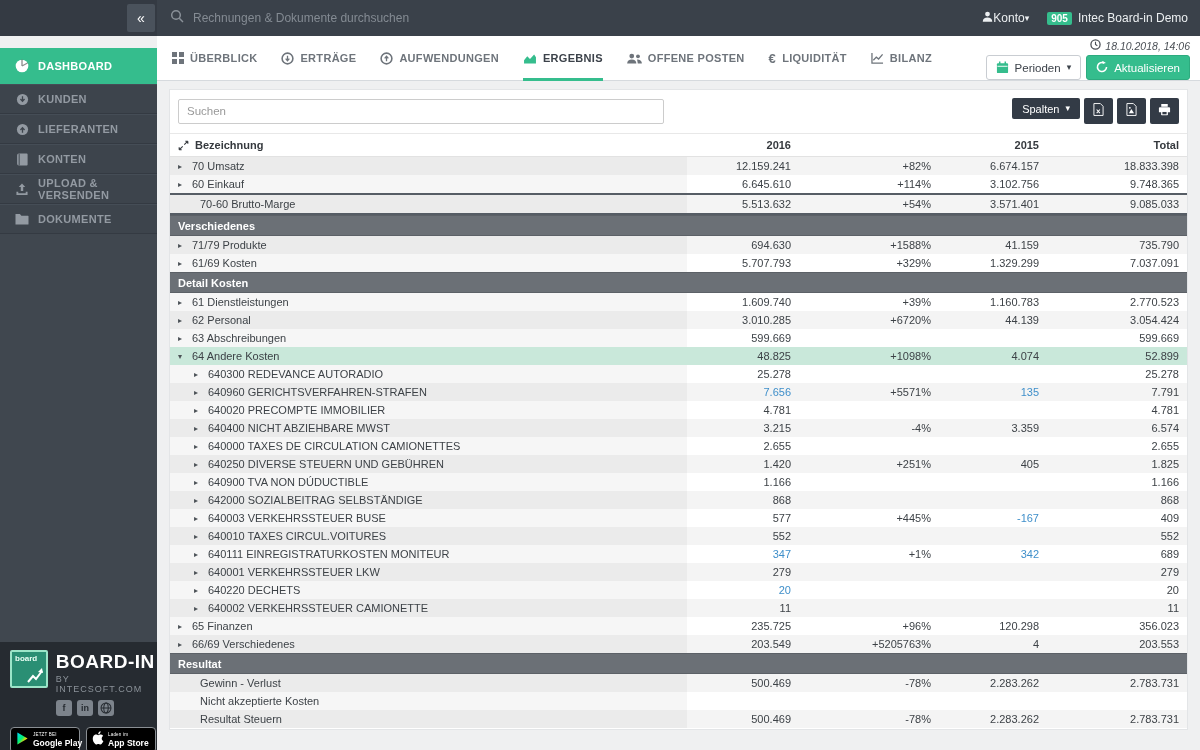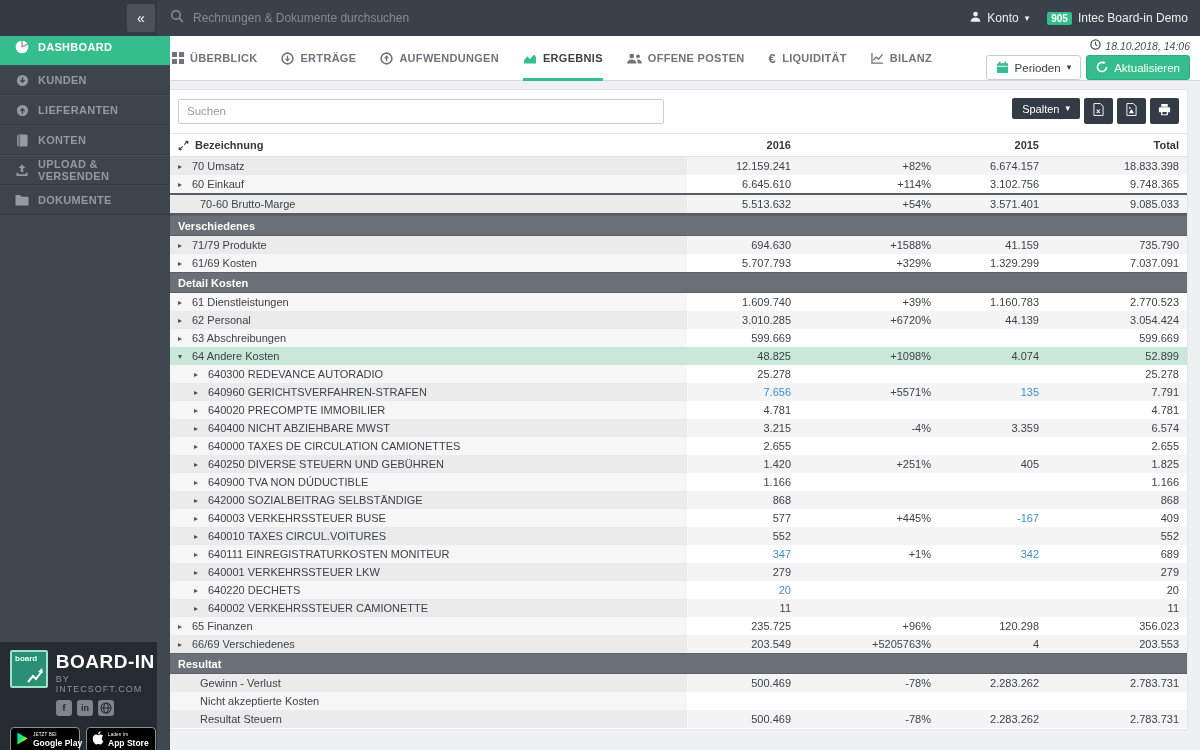--- a/index.html
+++ b/index.html
@@ -8,27 +8,27 @@
 
   
   .topbar { position:absolute; top:0; left:0; width:1200px; height:36px; background:#3a414a; z-index:6; }
   .topbar-left { position:absolute; left:0; top:0; width:157px; height:36px; background:#343a43; }
   .collapse-btn { position:absolute; left:127px; top:4px; width:28px; height:28px; background:#4a525c;
       color:#fff; font-size:14px; display:flex; align-items:center; justify-content:center; border-radius:2px; cursor:pointer; }
   .top-search { position:absolute; left:157px; top:0; height:36px; display:flex; align-items:center; padding-left:13px; gap:9px; color:#8a9199; }
   .top-search input { background:transparent; border:none; outline:none; color:#fde047; font-size:12px; width:420px; font-family:inherit; }
   .top-search input::placeholder { color:#848b93; }
   .topbar-right { position:absolute; right:12px; top:0; height:36px; display:flex; align-items:center; gap:18px; color:#eceff1; font-size:12px; }
-  .konto { display:flex; align-items:center; gap:6px; cursor:pointer; }
+  .konto { display:flex; align-items:center; cursor:pointer; }
   .caret { font-size:9px; line-height:1; }
   .account { display:flex; align-items:center; gap:6px; }
   .badge { background:#35bd8d; color:#fff; font-size:10px; font-weight:bold; padding:1px 4px; border-radius:2px; }
 
   
-  .sidebar { position:absolute; top:29px; left:0; width:170px; bottom:0; background:#40474f; z-index:5; }
+  .sidebar { position:absolute; top:48px; left:0; width:157px; bottom:0; background:#40474f; z-index:5; }
   .side-item { height:30px; display:flex; align-items:center; gap:9px; padding-left:15px; background:#3d444c;
       color:#939aa2; font-size:11px; font-weight:bold; letter-spacing:.3px;
       border-top:1px solid #454d56; border-bottom:1px solid #343a42; cursor:pointer; }
   .side-item .sicon { width:14px; height:14px; display:flex; align-items:center; justify-content:center; }
   .side-item.active { height:36px; background:#35bd8d; color:#fff; border-top:none; border-bottom:none; }
   .sidebar-footer { position:absolute; left:0; bottom:0; width:157px; height:108px; background:#262b31; padding:8px 0 0 10px; }
   .brandrow { display:flex; gap:8px; }
   .logo-box { width:38px; height:38px; background:#2a8f74; border:2px solid #9be5c8; border-radius:2px; position:relative; overflow:hidden;padding-left:26px; }
   .logo-box .lg-txt { position:absolute; top:2px; left:3px; color:#eafff5; font-size:8px; font-weight:bold; }
   .logo-box svg { position:absolute; right:1px; bottom:1px; }

